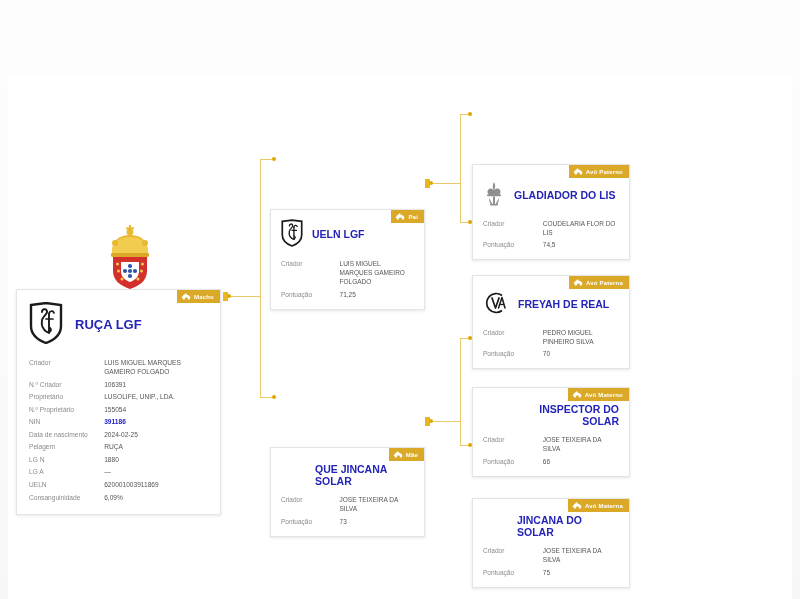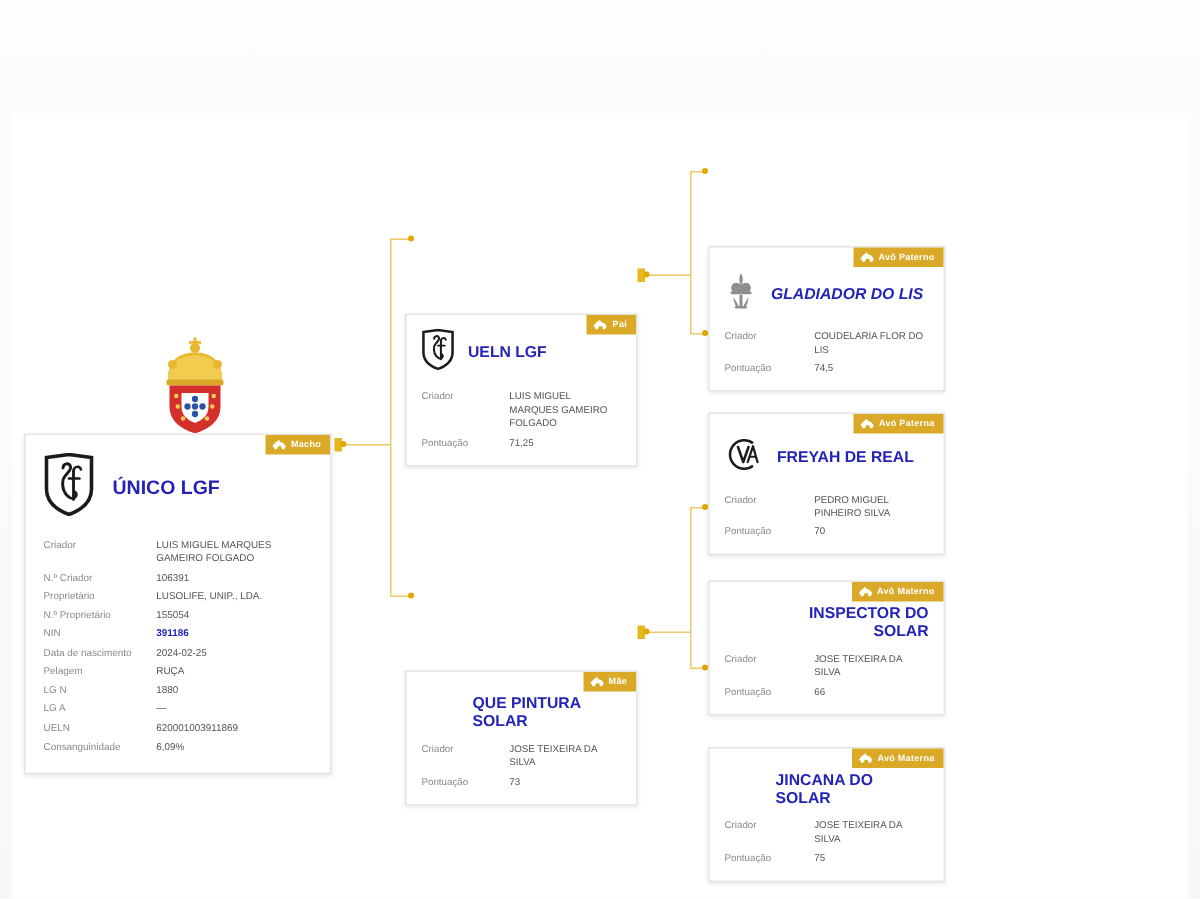--- a/index.html
+++ b/index.html
@@ -189,21 +189,21 @@
       <div class="card-head">
         <span class="card-logo">
           <svg width="34" height="42" viewBox="0 0 34 42">
             <path d="M2 3 L17 1 L32 3 L32 24 C32 33 25 38 17 41 C9 38 2 33 2 24 Z" fill="none" stroke="#1b1b1b" stroke-width="2.4"></path>
             <path d="M13 10 C13 7 17 6 18 9 C19 12 14 14 13 18 C12 23 14 28 18 30 C21 31 23 28 21 26" fill="none" stroke="#1b1b1b" stroke-width="1.9" stroke-linecap="round"></path>
             <path d="M20 12 L20 31" fill="none" stroke="#1b1b1b" stroke-width="1.9" stroke-linecap="round"></path>
             <path d="M17 17 L24 17" fill="none" stroke="#1b1b1b" stroke-width="1.7" stroke-linecap="round"></path>
             <path d="M20 12 C20 9 24 8 25 11" fill="none" stroke="#1b1b1b" stroke-width="1.7" stroke-linecap="round"></path>
           </svg>
         </span>
-        <span class="card-title">ÚNICO LGF</span>
+        <span class="card-title">RUÇA LGF</span>
       </div>
       <div class="rows">
         <div class="row">
             <span class="k">Criador</span>
             <span class="v">LUIS MIGUEL MARQUES GAMEIRO FOLGADO</span>
           </div>
         <div class="row">
             <span class="k">N.º Criador</span>
             <span class="v">106391</span>
           </div>
@@ -278,42 +278,42 @@
     </div>
 
     <div class="card card-parent" id="card-dam">
       <div class="badge">
         <svg class="horse" viewBox="0 0 20 14">
           <path d="M1 9 L5 4 L8 2 L10 0 L11 3 L16 5 L19 9 L17 13 L14 13 L13 9 L9 9 L7 13 L4 13 L3 10 Z" fill="#ffffff"></path>
         </svg>
         <span>Mãe</span>
       </div>
       <div class="card-head" style="padding-left:44px; padding-top:16px;">
-        <span class="card-title">QUE PINTURA SOLAR</span>
+        <span class="card-title">QUE JINCANA SOLAR</span>
       </div>
       <div class="rows">
         <div class="row">
             <span class="k">Criador</span>
             <span class="v">JOSE TEIXEIRA DA SILVA</span>
           </div>
         <div class="row">
             <span class="k">Pontuação</span>
             <span class="v">73</span>
           </div>
       </div>
     </div>
 
     <div class="card card-gp" id="card-gp1">
       <div class="badge">
         <svg class="horse" viewBox="0 0 20 14">
           <path d="M1 9 L5 4 L8 2 L10 0 L11 3 L16 5 L19 9 L17 13 L14 13 L13 9 L9 9 L7 13 L4 13 L3 10 Z" fill="#ffffff"></path>
         </svg>
         <span>Avô Paterno</span>
       </div>
-      <div class="card-head" style="padding-top:16px;font-style:italic;">
+      <div class="card-head" style="padding-top:16px;">
         <span class="card-logo">
           <svg width="22" height="26" viewBox="0 0 22 26">
             <g fill="#8e8e8e">
               <path d="M11 1 C9.4 4 9.4 7 11 9.5 C12.6 7 12.6 4 11 1 Z"></path>
               <path d="M11 9 C8.5 6.5 5 7 4.5 10.5 C4.1 13.4 7 15 11 13.5 Z"></path>
               <path d="M11 9 C13.5 6.5 17 7 17.5 10.5 C17.9 13.4 15 15 11 13.5 Z"></path>
               <rect x="4" y="13.2" width="14" height="2" rx="1"></rect>
               <path d="M10 15.5 L12 15.5 L12 23 L10 23 Z"></path>
               <path d="M6 17 C7.5 19.5 8.6 21.5 9.4 23.2 L7.6 23.2 C6.6 21 6 19 6 17 Z"></path>
               <path d="M16 17 C14.5 19.5 13.4 21.5 12.6 23.2 L14.4 23.2 C15.4 21 16 19 16 17 Z"></path>

